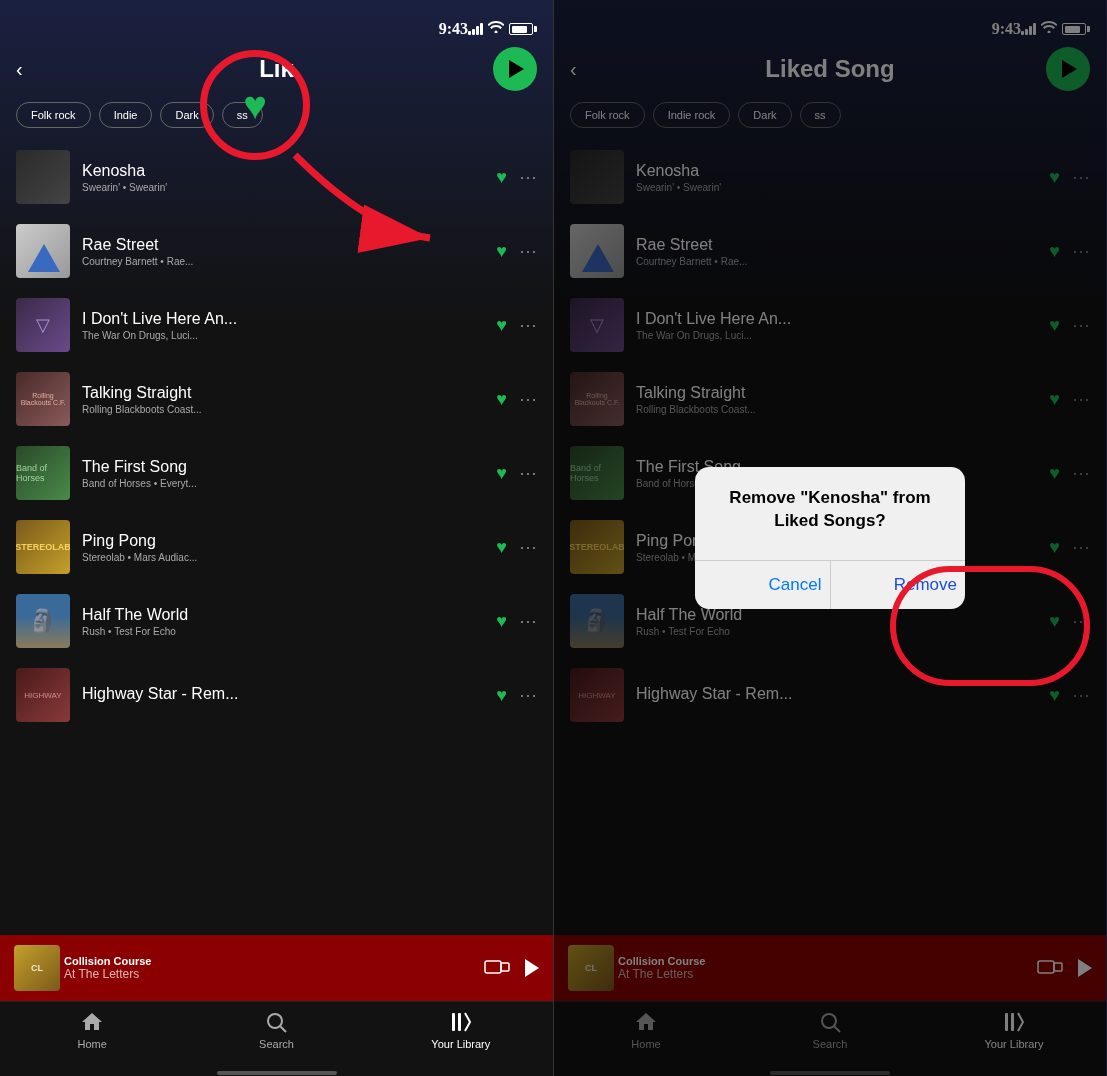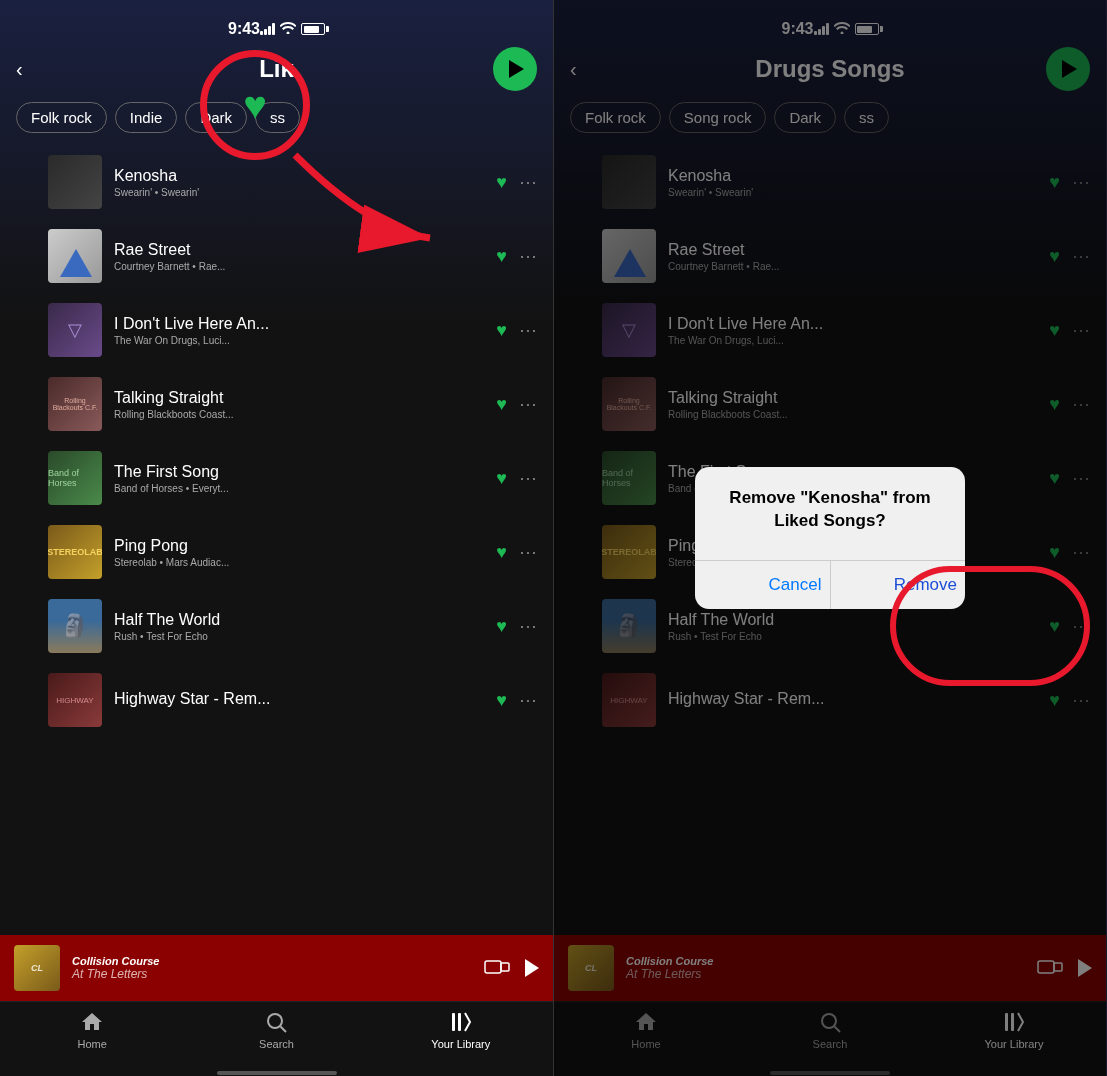--- a/index.html
+++ b/index.html
@@ -22,24 +22,25 @@
       overflow: hidden;
     }
 
     .phone-panel.right {
       border-left: 1px solid #333;
     }
 
     
     .status-bar {
       display: flex;
-      justify-content: center;
+      justify-content: flex-end;
       align-items: center;
       padding: 20px 20px 6px;
       height: 44px;
+      font-family: Liberation Serif, serif;
     }
 
     .status-time {
       font-size: 16px;
       font-weight: 600;
       color: #fff;
     }
 
     .status-icons {
       display: flex;
@@ -146,40 +147,39 @@
       display: flex;
       gap: 8px;
       padding: 8px 16px;
       overflow-x: hidden;
     }
 
     .chip {
       border: 1.5px solid #666;
       border-radius: 20px;
       padding: 6px 14px;
-      font-size: 15px;
+      font-size: 11px;
       color: #fff;
       white-space: nowrap;
       cursor: pointer;
     }
 
     
     .song-list {
       flex: 1;
       overflow-y: auto;
       padding: 4px 0;
     }
 
     .song-item {
       display: flex;
       align-items: center;
       padding: 10px 16px;
       gap: 12px;
       position: relative;
-      margin-left: 32px;
     }
 
     .song-art {
       width: 54px;
       height: 54px;
       border-radius: 4px;
       flex-shrink: 0;
       position: relative;
       overflow: hidden;
     }
@@ -228,23 +228,22 @@
       flex-shrink: 0;
       cursor: pointer;
     }
 
     
     .now-playing {
       background: #8B0000;
       display: flex;
       align-items: center;
       padding: 10px 14px;
-      gap: 12px;
+      gap: 4px;
       height: 66px;
-      font-style: italic;
     }
 
     .now-art {
       width: 46px;
       height: 46px;
       border-radius: 4px;
       background: linear-gradient(135deg, #c4a02a, #7a5a1a);
       flex-shrink: 0;
       display: flex;
       align-items: center;
@@ -682,29 +681,29 @@
             </svg>
         </span>
         <div class="battery-icon">
           <div class="battery-fill"></div>
         </div>
       </div>
     </div>
 
     <div class="header">
       <span class="back-btn">‹</span>
-      <span class="header-title">Drugs Songs</span>
+      <span class="header-title">Liked Song</span>
       <div class="play-btn-header">
         <div class="triangle"></div>
       </div>
     </div>
 
     <div class="filter-row">
       <div class="chip">Folk rock</div>
-      <div class="chip">Song rock</div>
+      <div class="chip">Indie rock</div>
       <div class="chip">Dark</div>
       <div class="chip">ss</div>
     </div>
 
     <div class="song-list">
 
       <div class="song-item">
         <div class="song-art art-kenosha">
           <div class="art-detail"></div>
         </div>

